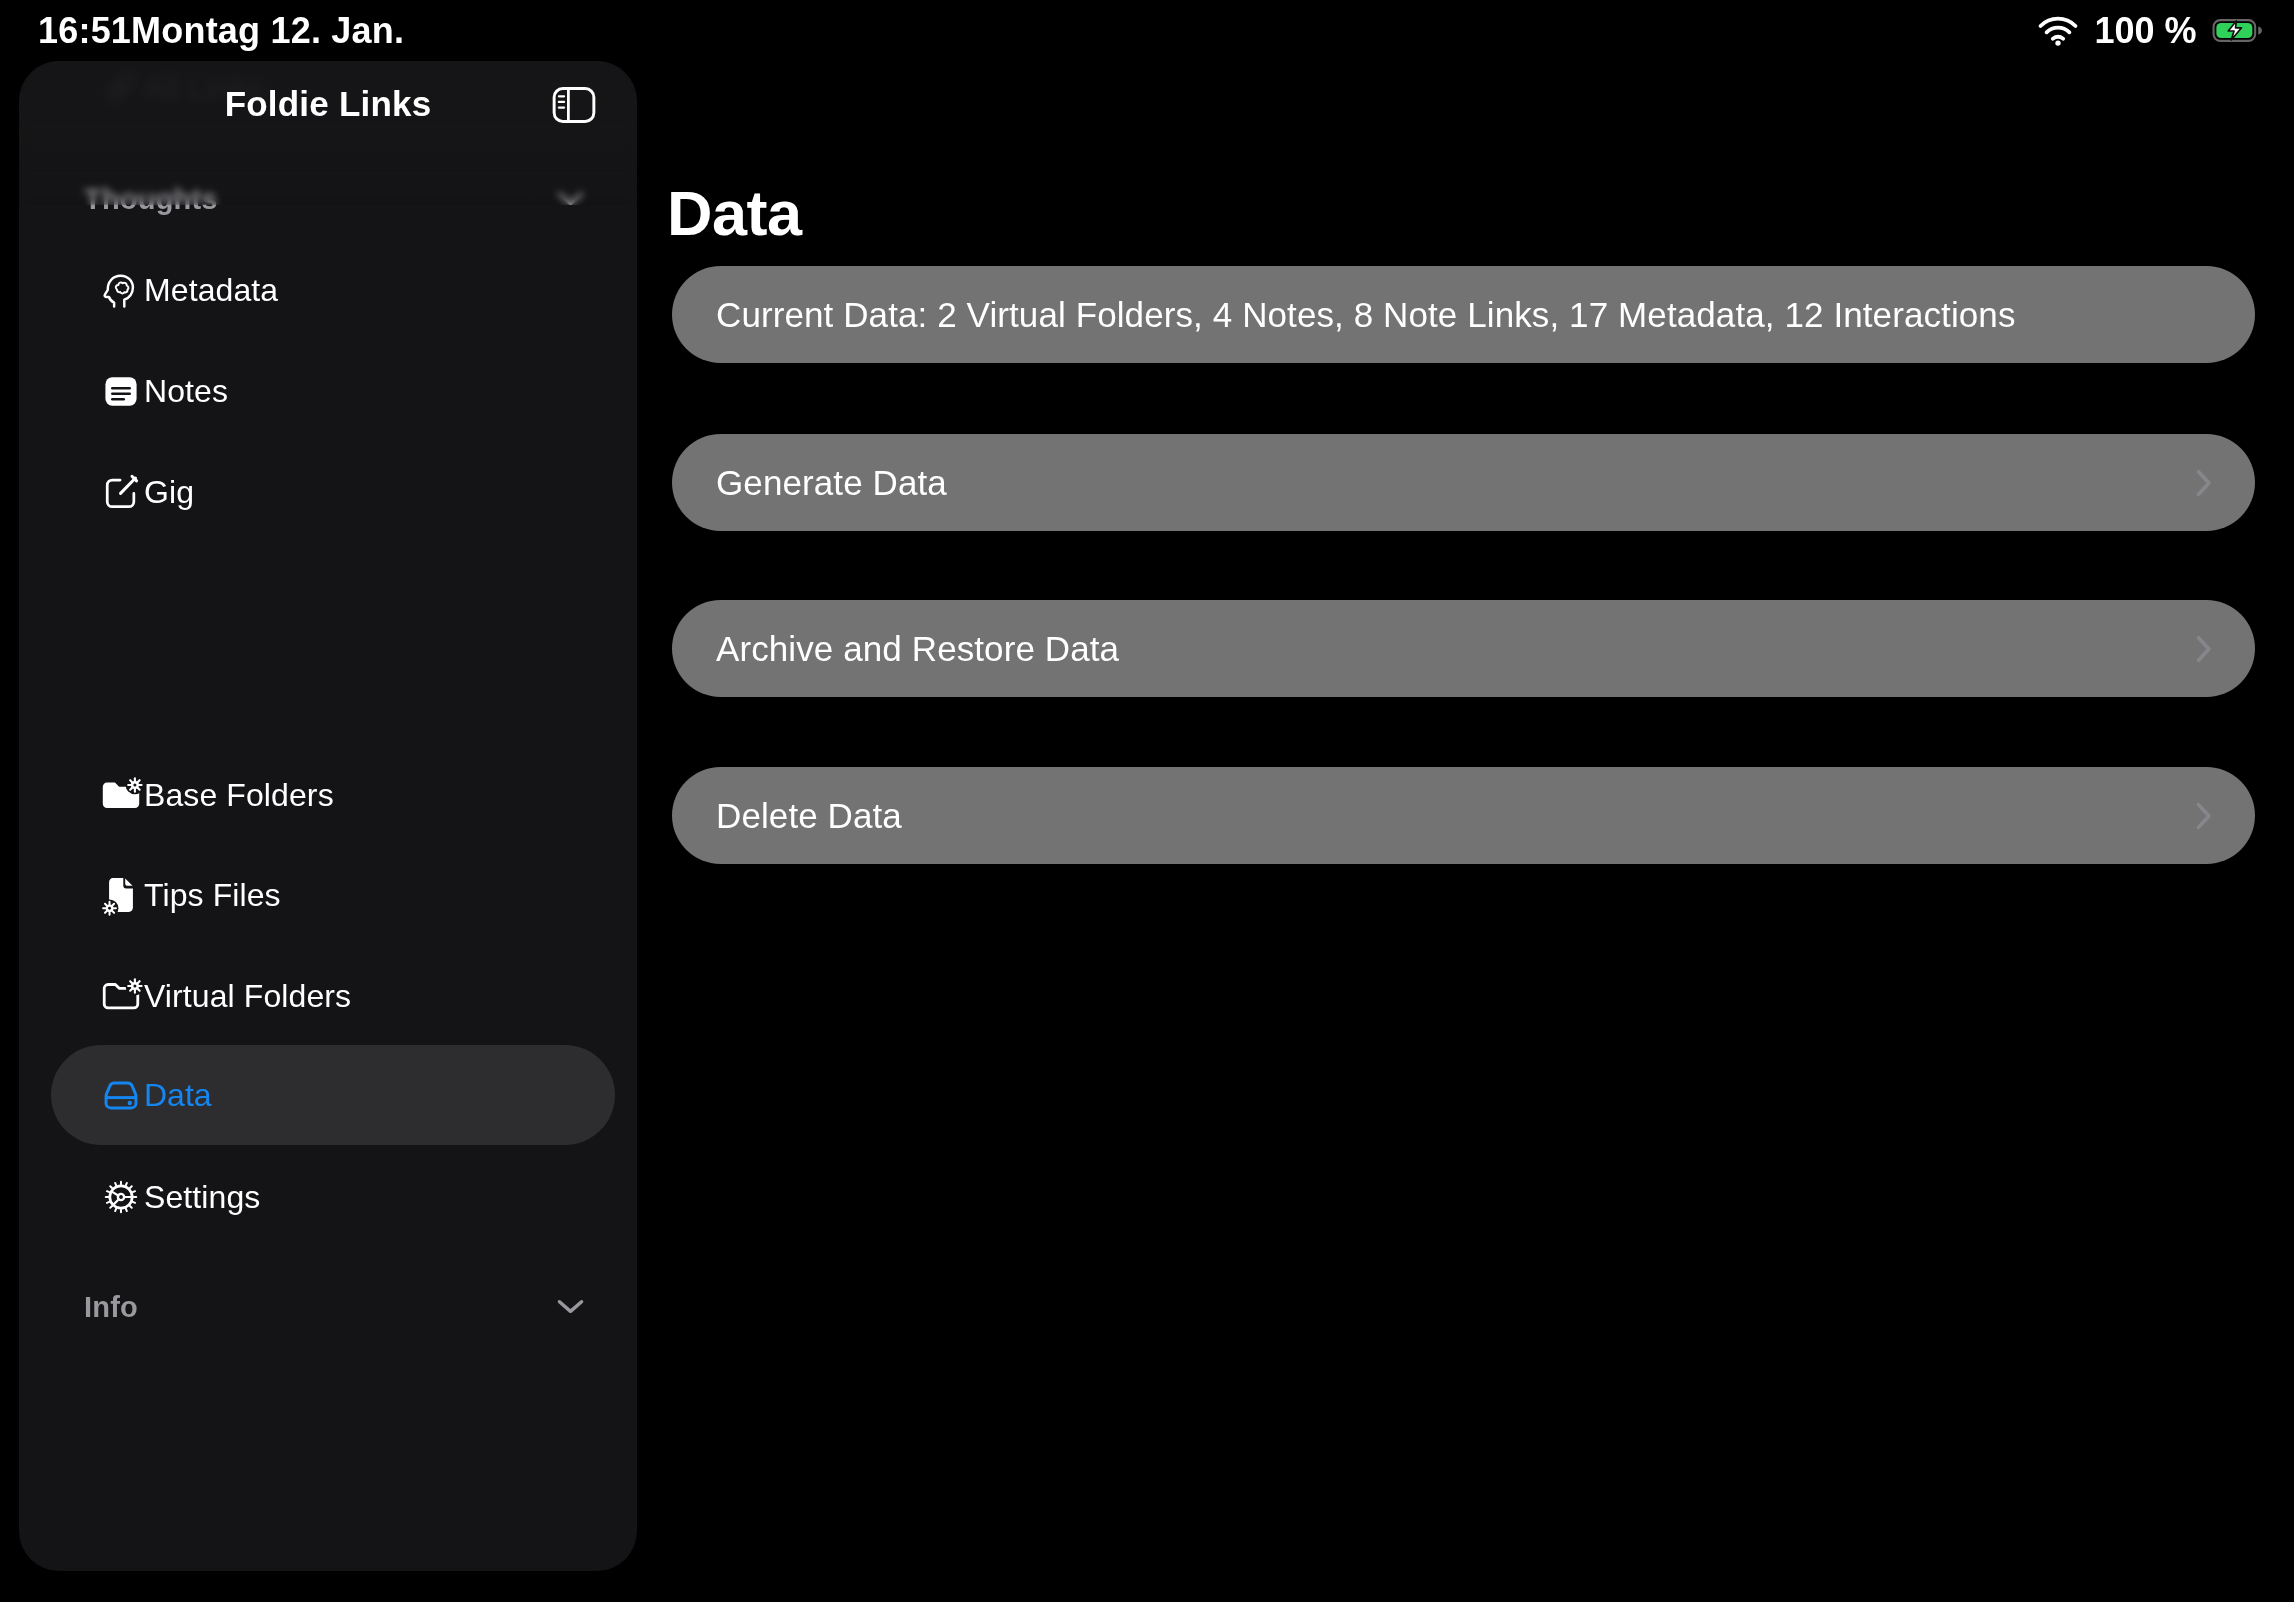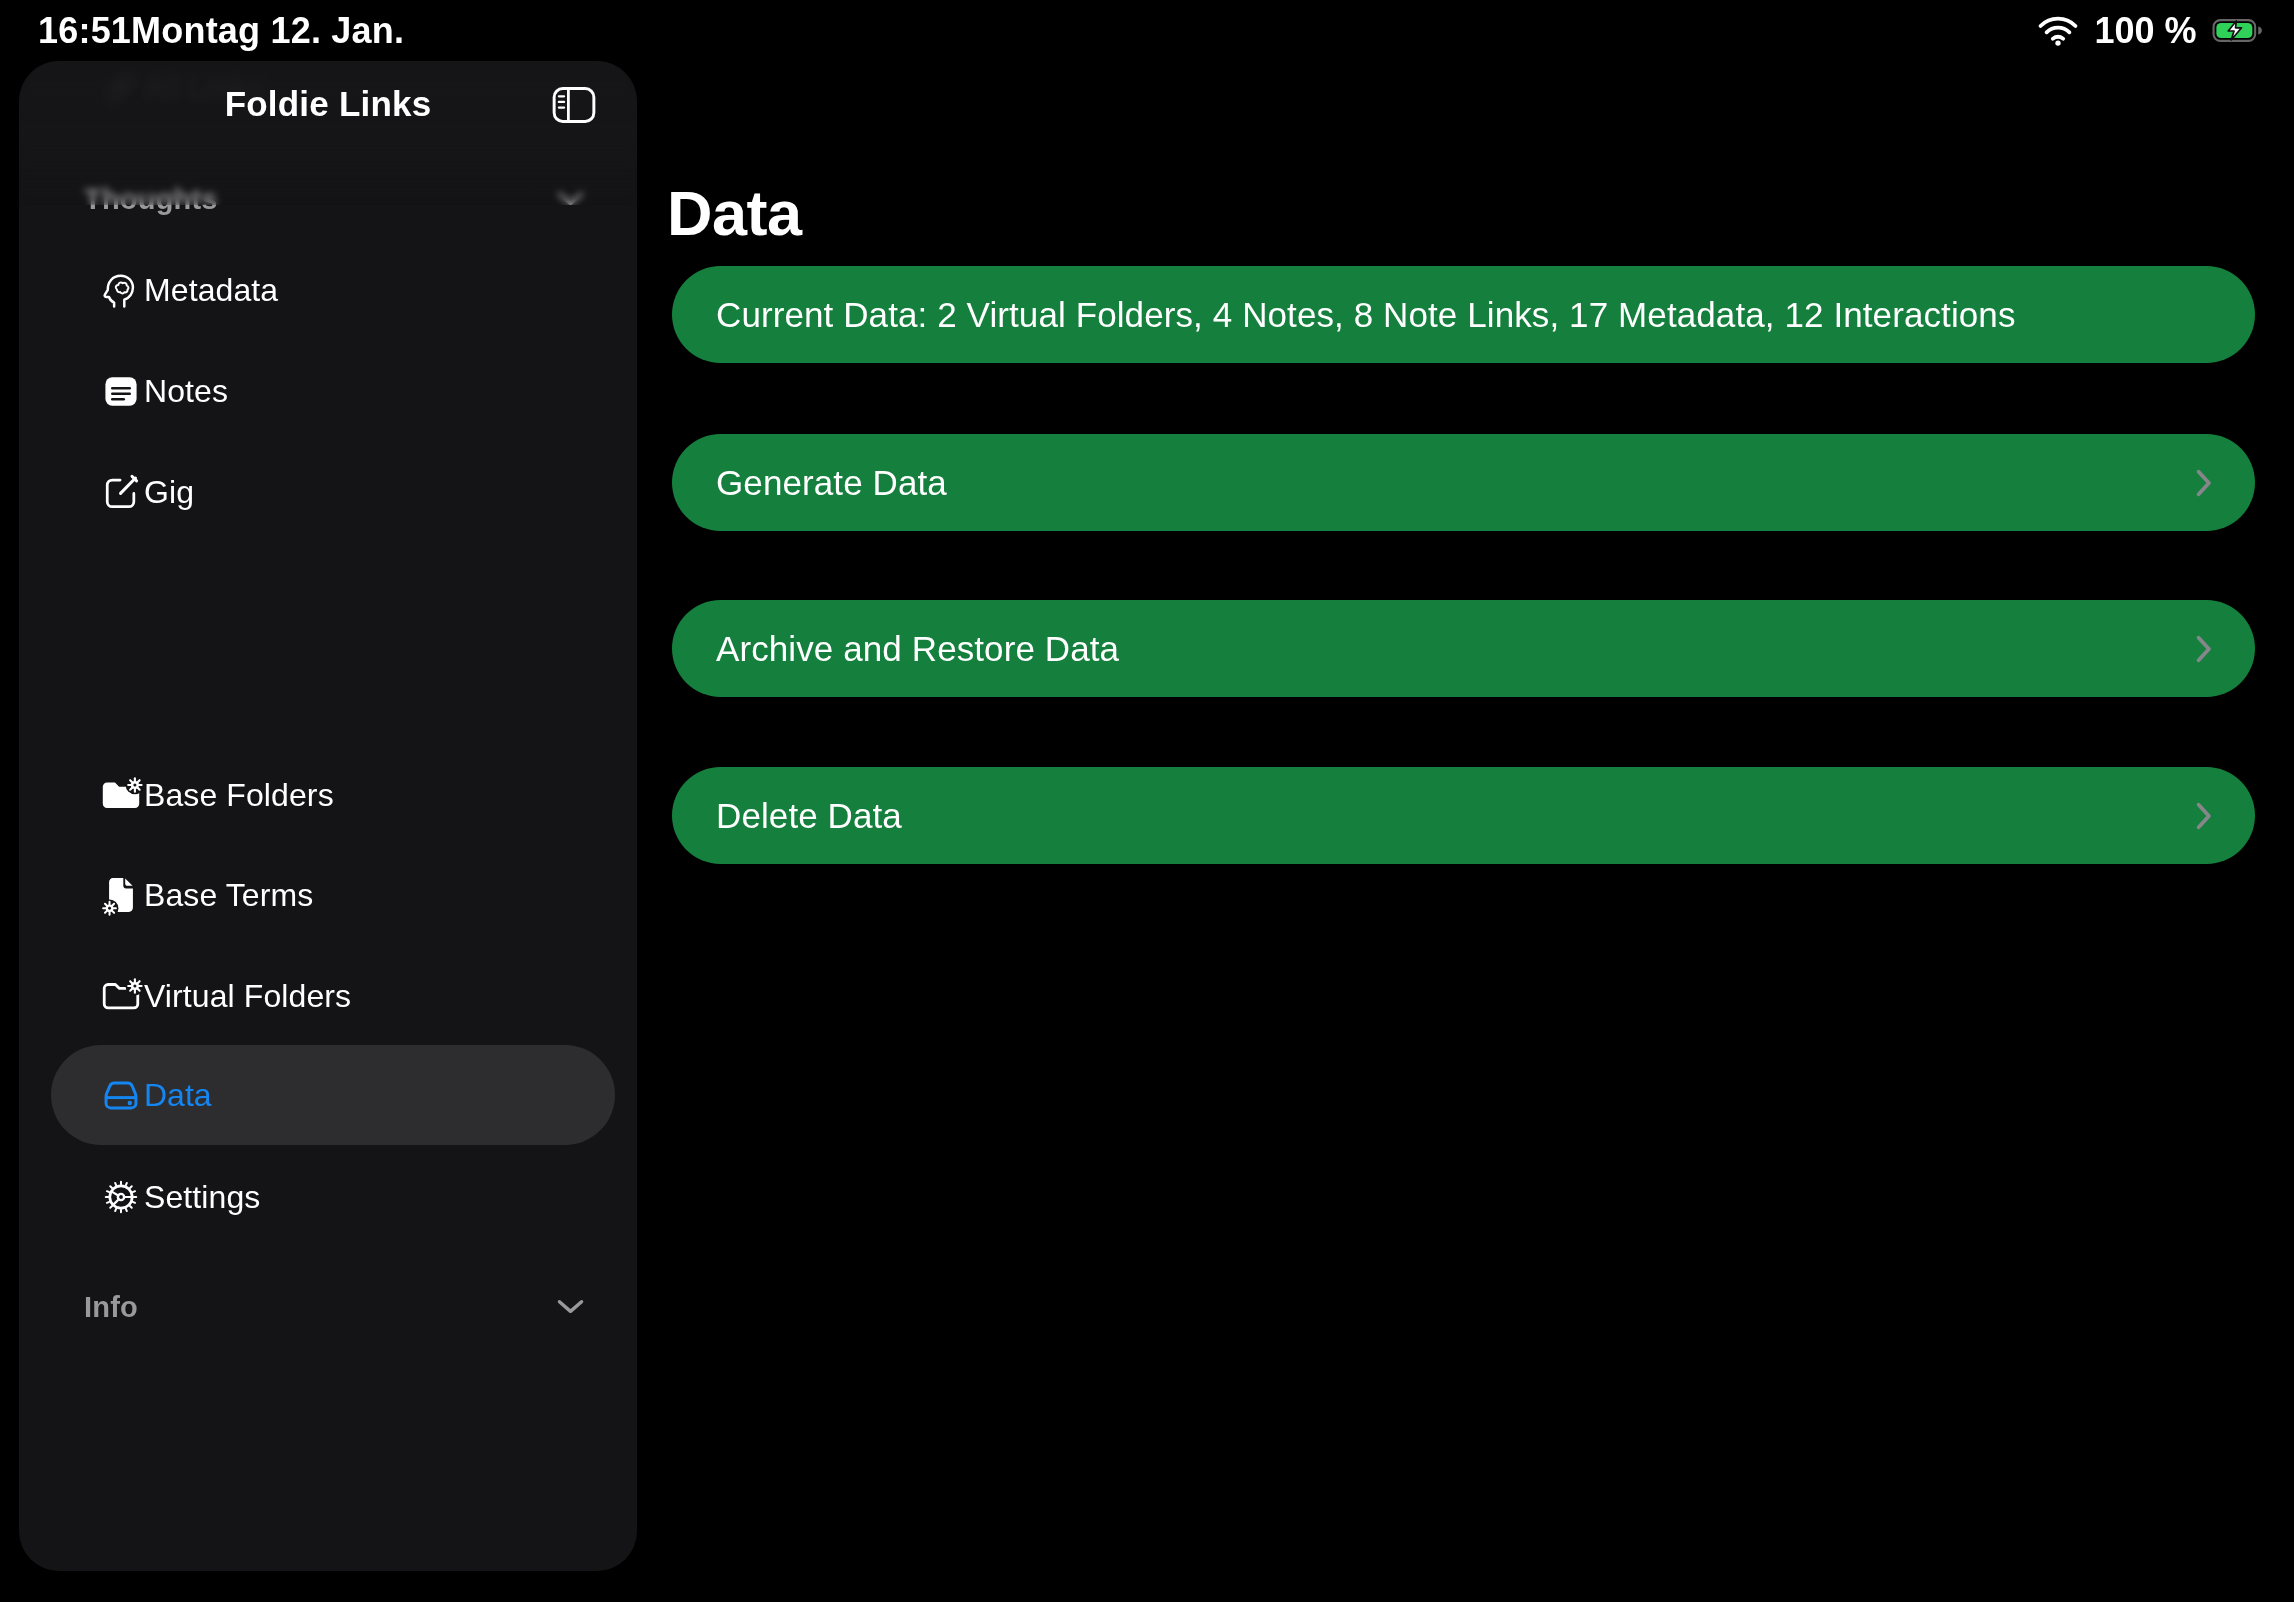--- a/index.html
+++ b/index.html
@@ -41,21 +41,21 @@
   #row-data-selected { position:absolute; left:32px; top:984px; width:564px; height:100px;
     background:#2d2d2f; border-radius:50px; cursor:pointer; }
   #row-data-selected .icon-box { position:absolute; left:41px; top:50%; transform:translateY(-50%);
     width:58px; height:58px; display:flex; align-items:center; justify-content:center; }
   #row-data-selected .lbl { position:absolute; left:93px; top:50%; transform:translateY(-50%);
     font-size:32px; color:#1585f0; }
 
   
   #main-title { position:absolute; left:667px; top:177px; font-size:63px; font-weight:700;
     color:#fff; letter-spacing:-0.5px; }
-  .capsule { position:absolute; left:672px; width:1583px; height:97px; background:#15803d;
+  .capsule { position:absolute; left:672px; width:1583px; height:97px; background:#737373;
     border-radius:49px; display:flex; align-items:center; }
   .capsule .txt { margin-left:44px; font-size:35px; color:#fff; letter-spacing:0.1px; white-space:nowrap; }
   .capsule .chev { position:absolute; right:42px; top:50%; transform:translateY(-50%); display:flex; }
   .action { cursor:pointer; }
 
   svg { display:block; }
 </style>
 </head>
 <body>
 
@@ -199,21 +199,21 @@
             <line x1="-4" y1="0" x2="-7" y2="0"></line>
               <line x1="-2.83" y1="-2.83" x2="-4.95" y2="-4.95"></line>
             <line x1="0" y1="-4" x2="0" y2="-7"></line>
               <line x1="2.83" y1="-2.83" x2="4.95" y2="-4.95"></line>
           </g>
           <circle r="4.2" fill="#fff"></circle>
             <circle r="1.6" fill="#141416"></circle>
         </g>
       </svg>
     </span>
-    <span class="lbl">Base Terms</span>
+    <span class="lbl">Tips Files</span>
   </div>
 
   <div class="side-row" style="top:906px">
     <span class="icon-box">
       <svg viewBox="0 0 48 48" width="46" height="46">
         <path d="M6.5 16 c0-2.2 1.8-4 4-4 h7.6 l4 4 h15.4 c2.2 0 4 1.8 4 4 v12.5 c0 2.2-1.8 4-4 4 h-27 c-2.2 0-4-1.8-4-4 z" fill="none" stroke="#fff" stroke-width="2.9" stroke-linejoin="round"></path>
         <g transform="translate(38.5,13.5)">
           <circle r="9.8" fill="#141416"></circle>
           <g stroke="#fff" stroke-width="2.2" stroke-linecap="round">
             <line x1="4" y1="0" x2="7" y2="0"></line>

